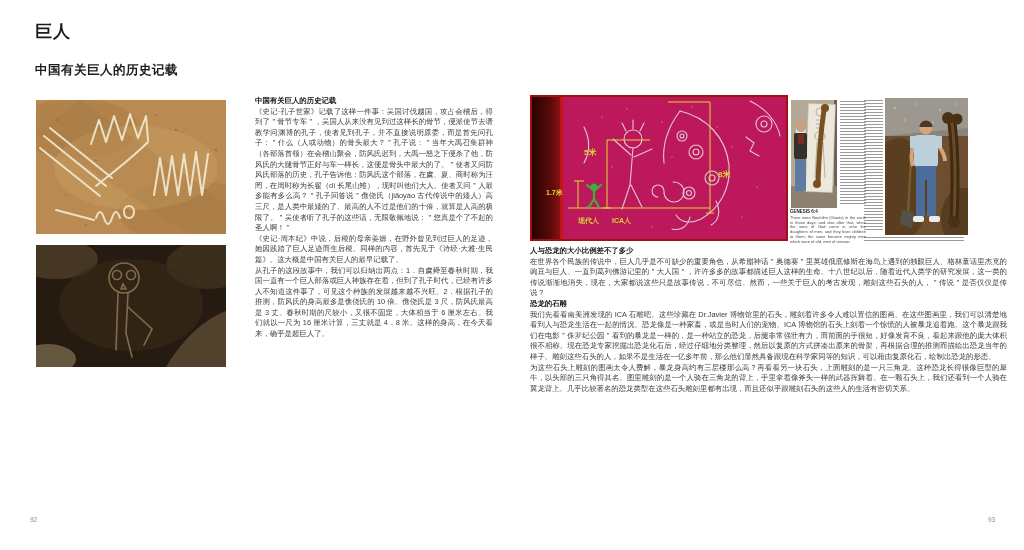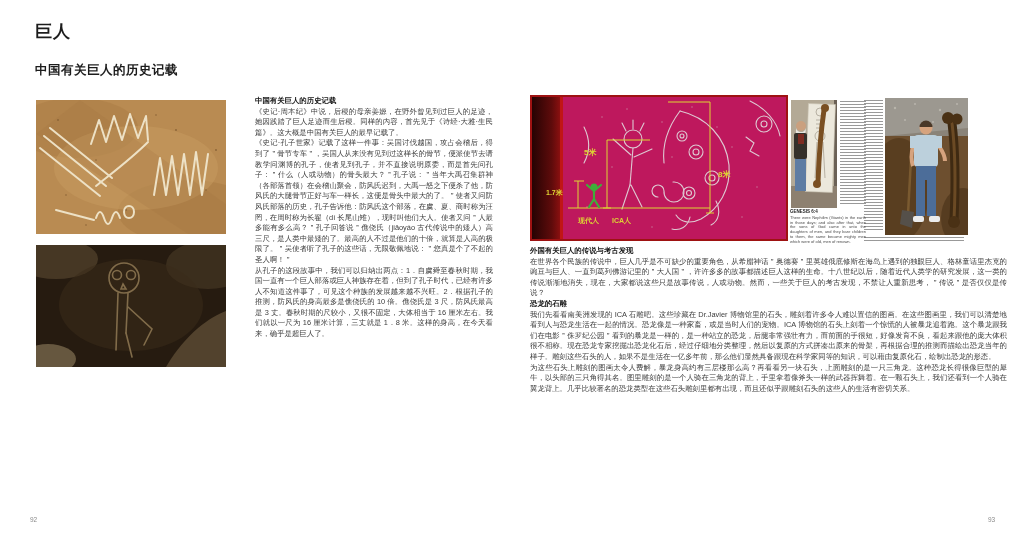--- a/index.html
+++ b/index.html
@@ -95,23 +95,23 @@
         <path d="M82,48 L80,105"></path>
         <path d="M92,48 L90,88"></path>
         <path d="M92,62 L116,84 L108,100"></path>
         <path d="M90,88 L96,112"></path>
       </g>
     </svg>
   </div>
 
   <div class="abs textcol" style="left:255px;top:96px;width:238px;">
     <p class="subhead">中国有关巨人的历史记载</p>
+    <p>《史记·孔子世家》记载了这样一件事：吴国讨伐越国，攻占会稽后，得到了＂骨节专车＂，吴国人从来没有见到过这样长的骨节，便派使节去请教学问渊博的孔子，使者见到孔子，并不直接说明原委，而是首先问孔子：＂什么（人或动物）的骨头最大？＂孔子说：＂当年大禹召集群神（各部落首领）在会稽山聚会，防风氏迟到，大禹一怒之下便杀了他，防风氏的大腿骨节正好与车一样长，这便是骨头中最大的了。＂使者又问防风氏部落的历史，孔子告诉他：防风氏这个部落，在虞、夏、商时称为汪罔，在周时称为长翟（dí 长尾山雉），现时叫他们大人。使者又问＂人最多能有多么高？＂孔子回答说＂僬侥氏（jiāoyáo 古代传说中的矮人）高三尺，是人类中最矮的了。最高的人不过是他们的十倍，就算是人高的极限了。＂吴使者听了孔子的这些话，无限敬佩地说：＂您真是个了不起的圣人啊！＂</p>
     <p>《史记·周本纪》中说，后稷的母亲姜嫄，在野外曾见到过巨人的足迹，她因践踏了巨人足迹而生后稷。同样的内容，首先见于《诗经·大雅·生民篇》。这大概是中国有关巨人的最早记载了。</p>
-    <p>《史记·孔子世家》记载了这样一件事：吴国讨伐越国，攻占会稽后，得到了＂骨节专车＂，吴国人从来没有见到过这样长的骨节，便派使节去请教学问渊博的孔子，使者见到孔子，并不直接说明原委，而是首先问孔子：＂什么（人或动物）的骨头最大？＂孔子说：＂当年大禹召集群神（各部落首领）在会稽山聚会，防风氏迟到，大禹一怒之下便杀了他，防风氏的大腿骨节正好与车一样长，这便是骨头中最大的了。＂使者又问防风氏部落的历史，孔子告诉他：防风氏这个部落，在虞、夏、商时称为汪罔，在周时称为长翟（dí 长尾山雉），现时叫他们大人。使者又问＂人最多能有多么高？＂孔子回答说＂僬侥氏（jiāoyáo 古代传说中的矮人）高三尺，是人类中最矮的了。最高的人不过是他们的十倍，就算是人高的极限了。＂吴使者听了孔子的这些话，无限敬佩地说：＂您真是个了不起的圣人啊！＂</p>
-    <p>从孔子的这段故事中，我们可以归纳出两点：1．自虞舜至春秋时期，我国一直有一个巨人部落或巨人神族存在着，但到了孔子时代，已经有许多人不知道这件事了，可见这个种族的发展越来越不兴旺。2．根据孔子的推测，防风氏的身高最多是僬侥氏的 10 倍。僬侥氏是 3 尺，防风氏最高是 3 丈。春秋时期的尺较小，又很不固定，大体相当于 16 厘米左右。我们就以一尺为 16 厘米计算，三丈就是 1．8 米。这样的身高，在今天看来，确乎是超巨人了。</p>
+    <p>从孔子的这段故事中，我们可以归纳出两点：1．自虞舜至春秋时期，我国一直有一个巨人部落或巨人神族存在着，但到了孔子时代，已经有许多人不知道这件事了，可见这个种族的发展越来越不兴旺。2．根据孔子的推测，防风氏的身高最多是僬侥氏的 10 倍。僬侥氏是 3 尺，防风氏最高是 3 丈。春秋时期的尺较小，又很不固定，大体相当于 6 厘米左右。我们就以一尺为 16 厘米计算，三丈就是 4．8 米。这样的身高，在今天看来，确乎是超巨人了。</p>
   </div>
 
   <div class="abs pagenum" style="left:30px;top:516px;">92</div>
 
 
   <div class="abs ica-box">
     <div class="ica-band"></div>
     <svg class="ica-art" width="254" height="142" viewBox="0 0 254 142">
 
       <g fill="#cfcfcf" opacity=".55">
@@ -251,22 +251,22 @@
       <rect x="29" y="37" width="24" height="32" rx="4" fill="#bcd0dc"></rect>
       <rect x="31" y="68" width="20" height="14" fill="#4c6d99"></rect>
       <rect x="31" y="82" width="9" height="36" fill="#4c6d99"></rect>
       <rect x="42" y="82" width="9" height="36" fill="#4c6d99"></rect>
       <rect x="28" y="118" width="11" height="6" rx="2" fill="#ececec"></rect>
       <rect x="44" y="118" width="11" height="6" rx="2" fill="#ececec"></rect>
     </svg>
   </div>
 
   <div class="abs textcol" style="left:530px;top:246px;width:477px;">
-    <p class="subhead">外国有关巨人的传说与考古发现</p>
-    <p>在世界各个民族的传说中，巨人几乎是不可缺少的重要角色，从希腊神话＂奥德赛＂里英雄俄底修斯在海岛上遇到的独眼巨人、格林童话里杰克的豌豆与巨人、一直到葛列佛游记里的＂大人国＂，许许多多的故事都描述巨人这样的生命。十八世纪以后，随着近代人类学的研究发展，这一类的传说渐渐地消失，现在，大家都说这些只是故事传说，人或动物。然而，一些关于巨人的考古发现，不禁让人重新思考，＂传说＂是否仅仅是传说？</p>
+    <p class="subhead">人与恐龙的大小比例差不了多少</p>
+    <p>在世界各个民族的传说中，巨人几乎是不可缺少的重要角色，从希腊神话＂奥德赛＂里英雄俄底修斯在海岛上遇到的独眼巨人、格林童话里杰克的豌豆与巨人、一直到葛列佛游记里的＂大人国＂，许许多多的故事都描述巨人这样的生命。十八世纪以后，随着近代人类学的研究发展，这一类的传说渐渐地消失，现在，大家都说这些只是故事传说，不可尽信。然而，一些关于巨人的考古发现，雕刻这些石头的人，＂传说＂是否仅仅是传说？</p>
     <p class="subhead">恐龙的石雕</p>
     <p>我们先看看南美洲发现的 ICA 石雕吧。这些珍藏在 Dr.Javier 博物馆里的石头，雕刻着许多令人难以置信的图画。在这些图画里，我们可以清楚地看到人与恐龙生活在一起的情况。恐龙像是一种家畜，或是当时人们的宠物。ICA 博物馆的石头上刻着一个惊慌的人被暴龙追着跑。这个暴龙跟我们在电影＂侏罗纪公园＂看到的暴龙是一样的，是一种站立的恐龙，后腿非常强壮有力，而前面的手很短，好像发育不良，看起来跟他的庞大体积很不相称。现在恐龙专家挖掘出恐龙化石后，经过仔细地分类整理，然后以复原的方式拼凑出原来的骨架，再根据合理的推测而描绘出恐龙当年的样子。雕刻这些石头的人，如果不是生活在一亿多年前，那么他们显然具备跟现在科学家同等的知识，可以藉由复原化石，绘制出恐龙的形态。</p>
     <p>为这些石头上雕刻的图画太令人费解，暴龙身高约有三层楼那么高？再看看另一块石头，上面雕刻的是一只三角龙。这种恐龙长得很像巨型的犀牛，以头部的三只角得其名。图里雕刻的是一个人骑在三角龙的背上，手里拿着像斧头一样的武器挥舞着。在一颗石头上，我们还看到一个人骑在翼龙背上。几乎比较著名的恐龙类型在这些石头雕刻里都有出现，而且还似乎跟雕刻石头的这些人的生活有密切关系。</p>
   </div>
 
   <div class="abs pagenum" style="left:988px;top:516px;">93</div>
 
 </div>
 
 </body></html>

